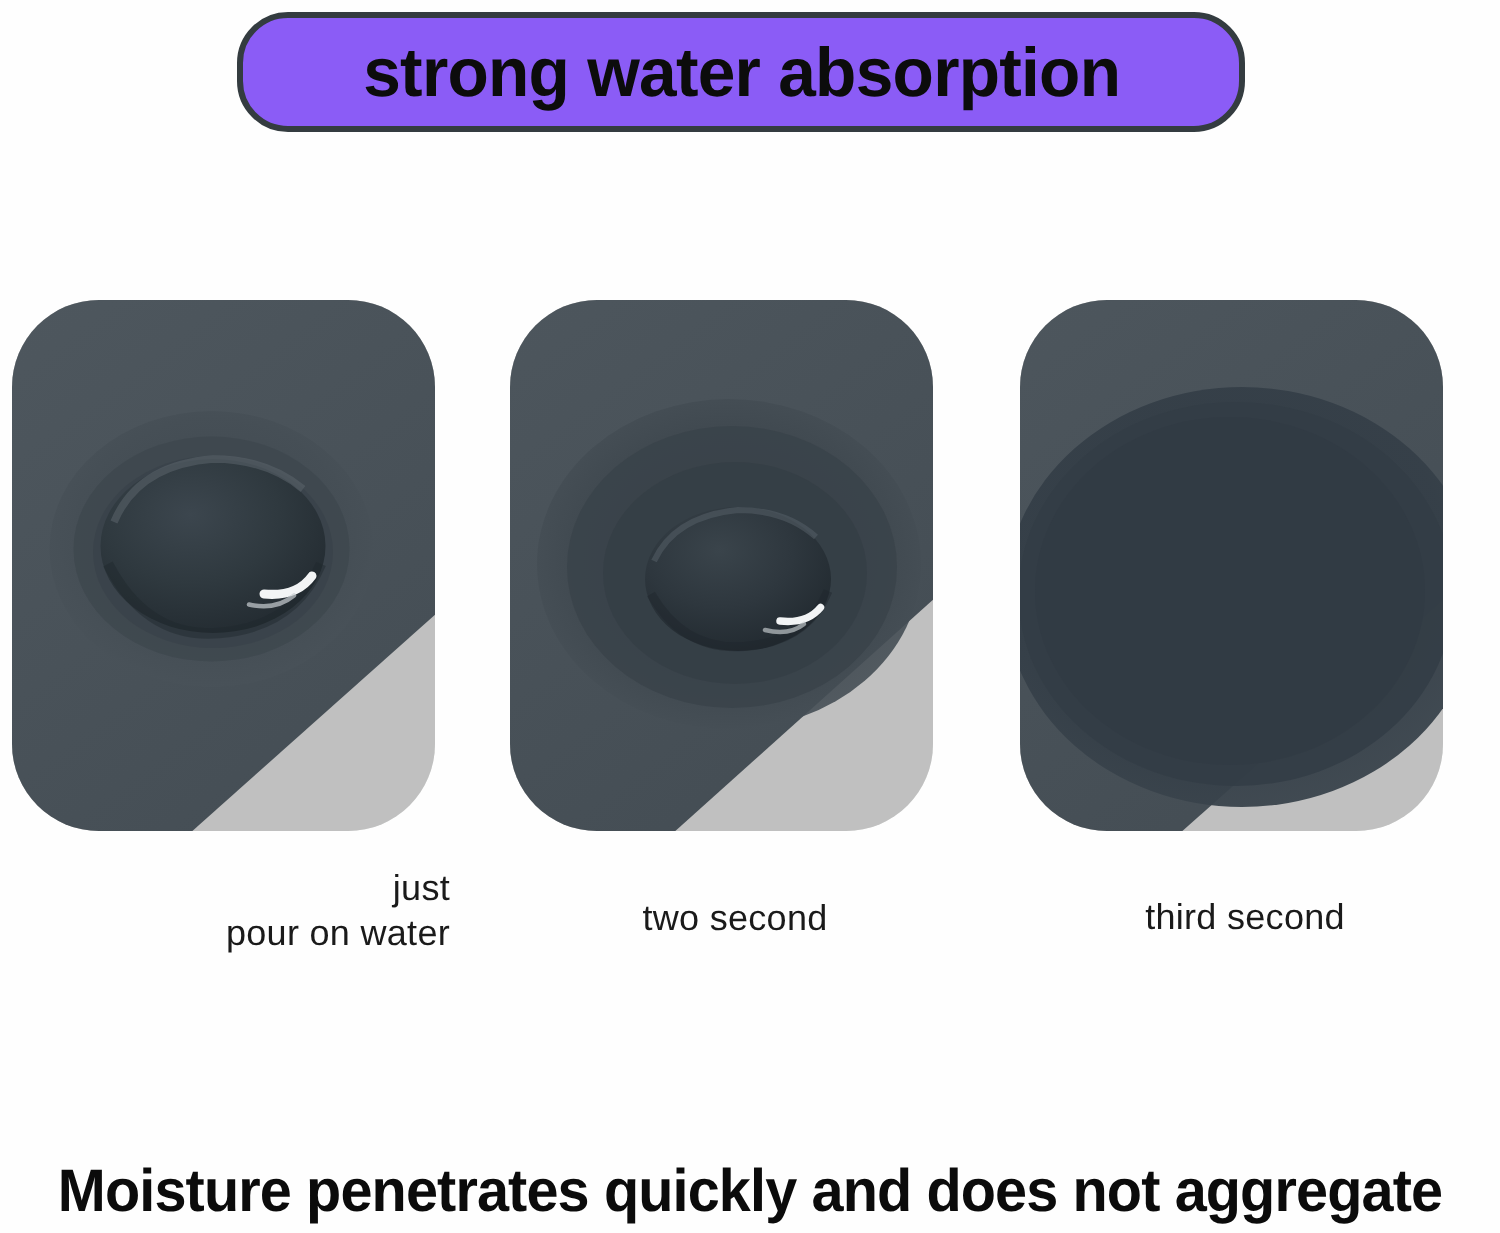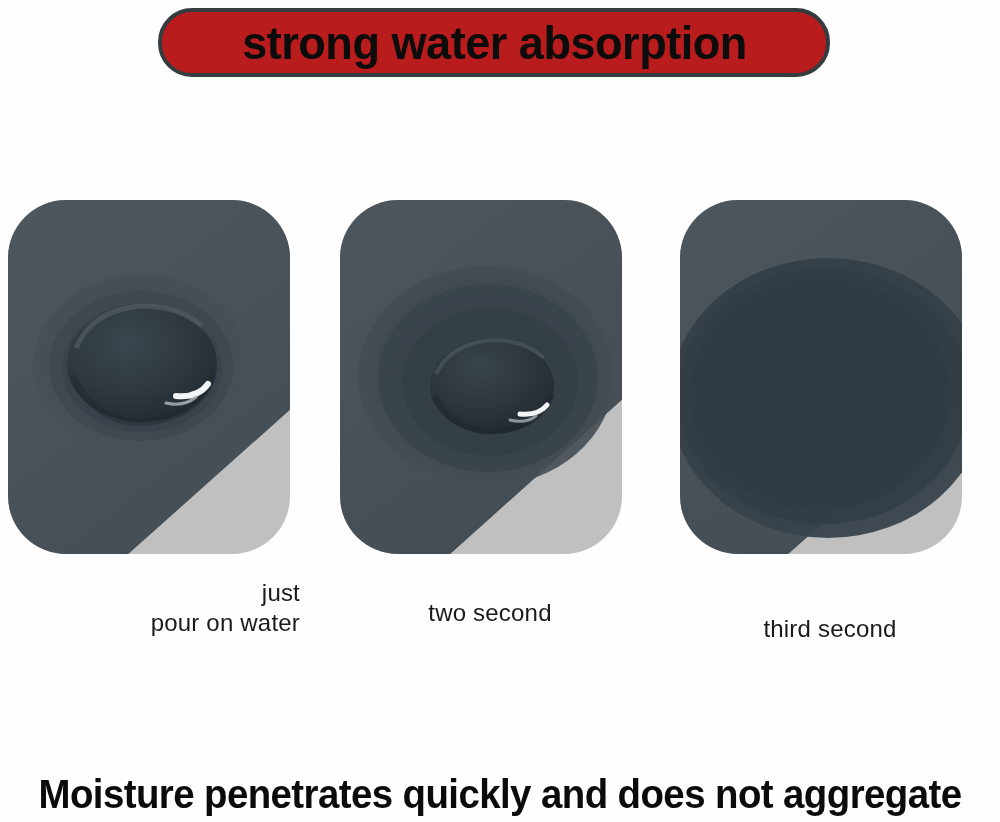--- a/index.html
+++ b/index.html
@@ -15,24 +15,24 @@
     font-family: "Liberation Sans", sans-serif;
     background: #fefefe;
   }
 
   
   .title-banner {
     position: absolute;
     left: 158px;
     top: 8px;
     width: 672px;
-    height: 69px;
+    height: 80px;
     border: 4px solid #343c40;
     border-radius: 34px;
-    background: #b91c1c;
+    background: #8b5cf6;
     box-sizing: border-box;
     display: flex;
     align-items: center;
     justify-content: center;
   }
   .title-text {
     font-family: "Liberation Sans", sans-serif;
     font-weight: bold;
     font-size: 46px;
     line-height: 46px;
@@ -76,21 +76,21 @@
     text-align: center;
     font-family: "Liberation Sans", sans-serif;
     font-size: 24px;
     line-height: 30px;
     color: #1a1a1a;
     letter-spacing: 0.2px;
     white-space: pre-line;
   }
   .caption.c1 { left: 20px;  top: 578px; width: 280px; text-align: right; }
   .caption.c2 { left: 350px; top: 598px; width: 280px; }
-  .caption.c3 { left: 690px; top: 614px; width: 280px; }
+  .caption.c3 { left: 690px; top: 597px; width: 280px; }
 
   
   .footer-text {
     position: absolute;
     left: 0;
     top: 770px;
     width: 1000px;
     text-align: center;
     font-family: "Liberation Sans", sans-serif;
     font-weight: bold;

